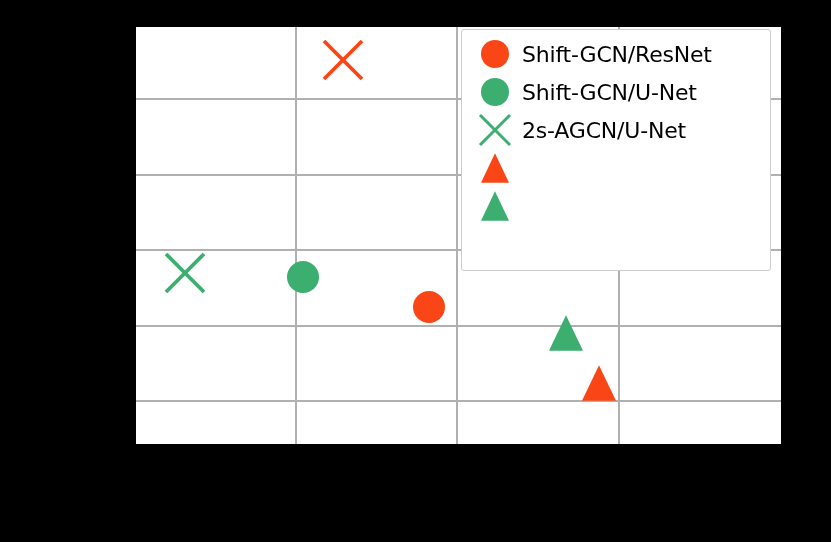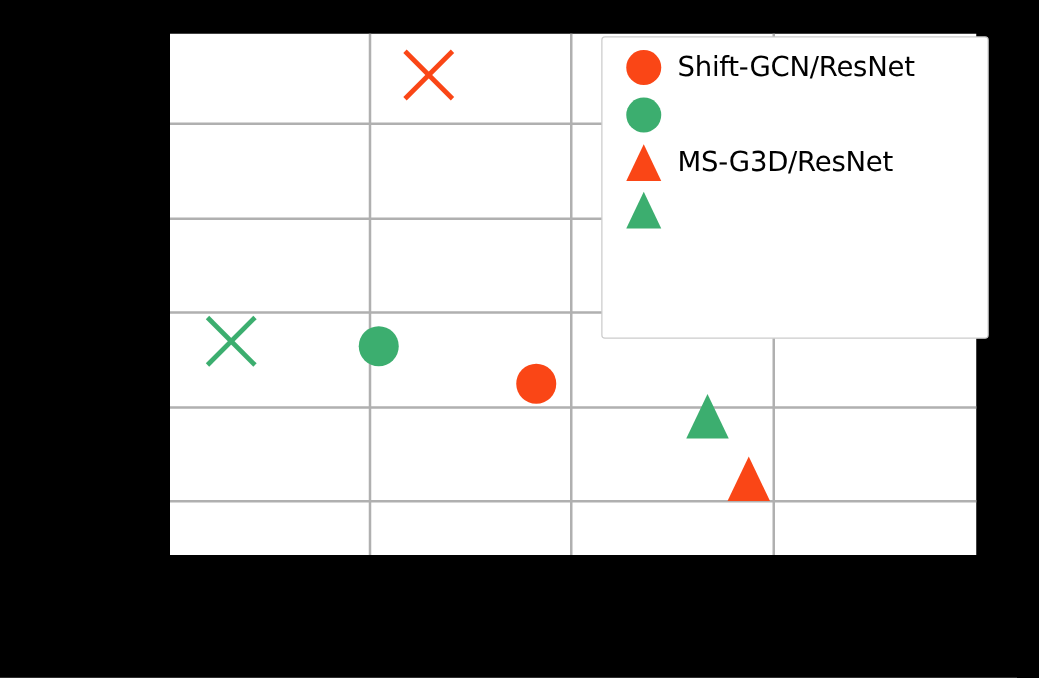--- a/index.html
+++ b/index.html
@@ -57,21 +57,20 @@
     position: absolute;
     left: 461px;
     top: 29px;
     width: 310px;
     height: 242px;
     background: #ffffff;
     border: 1px solid #cccccc;
     border-radius: 3px;
     box-sizing: border-box;
     padding: 5px 8px 5px 6px;
-    margin-left: 20px;
   }
   .legend-row {
     display: flex;
     align-items: center;
     height: 38px;
   }
   .legend-icon {
     width: 54px;
     height: 38px;
     flex: 0 0 54px;
@@ -150,28 +149,39 @@
           </svg>
         </div>
         <span class="legend-label">Shift-GCN/ResNet</span>
       </div>
       <div class="legend-row">
         <div class="legend-icon">
           <svg width="40" height="36" viewBox="0 0 40 36">
             <circle cx="20" cy="18" r="14" fill="#3CAE6F"></circle>
           </svg>
         </div>
+        <span class="legend-label">Shift-GCN/U-Net</span>
+      </div>
+      <div class="legend-row">
+        <div class="legend-icon">
+          <svg width="40" height="36" viewBox="0 0 40 36">
+            <g>
+              <line x1="5" y1="3" x2="35" y2="33" stroke="#3CAE6F" stroke-width="3" stroke-linecap="butt"></line>
+              <line x1="35" y1="3" x2="5" y2="33" stroke="#3CAE6F" stroke-width="3" stroke-linecap="butt"></line>
+            </g>
+          </svg>
+        </div>
+        <span class="legend-label">2s-AGCN/U-Net</span>
       </div>
       <div class="legend-row">
         <div class="legend-icon">
           <svg width="40" height="36" viewBox="0 0 40 36">
             <polygon points="20,3.299999999999999 6,32.7 34,32.7" fill="#FA4616"></polygon>
           </svg>
         </div>
-        <span class="legend-label">MS-G3D/ResNet</span>
       </div>
       <div class="legend-row">
         <div class="legend-icon">
           <svg width="40" height="36" viewBox="0 0 40 36">
             <polygon points="20,3.299999999999999 6,32.7 34,32.7" fill="#3CAE6F"></polygon>
           </svg>
         </div>
       </div>
     </div>
 

